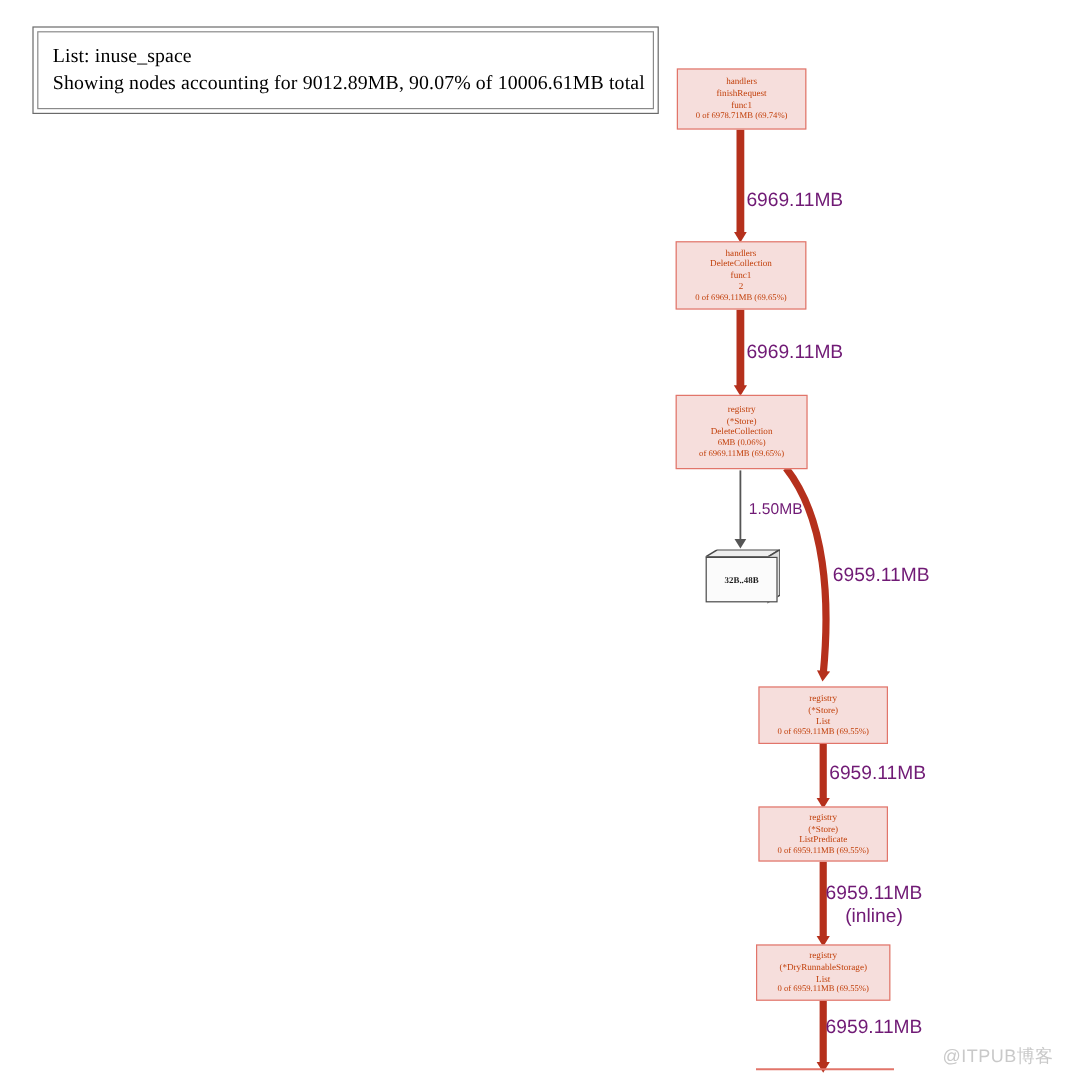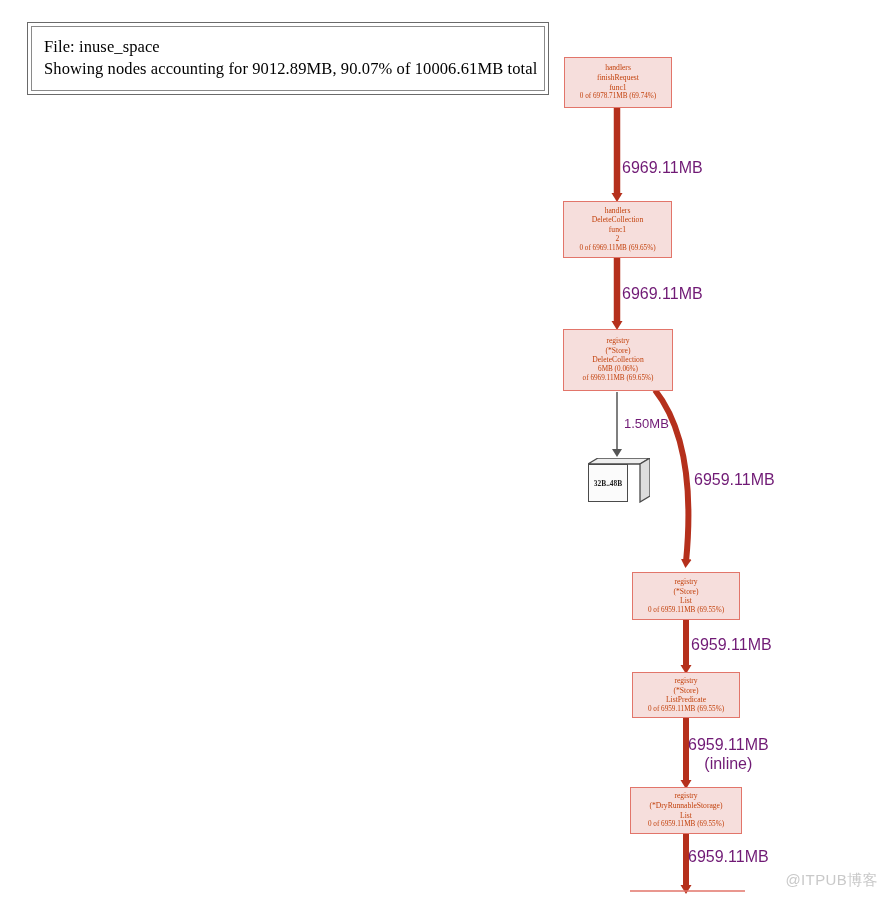--- a/index.html
+++ b/index.html
@@ -85,21 +85,21 @@
     position: absolute;
     left: 588px;
     top: 458px;
     width: 62px;
     height: 46px;
   }
   #tag-node .box-face {
     position: absolute;
     left: 0;
     top: 6px;
-    width: 40px;
+    width: 60px;
     height: 38px;
     box-sizing: border-box;
     background: #fbfbfb;
     border: 1.3px solid #4a4a4a;
     display: flex;
     align-items: center;
     justify-content: center;
     font-size: 7.4px;
     font-family: "Liberation Serif", "DejaVu Serif", serif;
     color: #1b1b1b;
@@ -141,21 +141,21 @@
     letter-spacing: 0.4px;
     user-select: none;
     text-align: right;
   }
 </style>
 </head>
 <body>
 
 <div id="legend-box">
   <div id="legend-inner">
-    <div class="line">File: inuse_space</div>
+    <div class="line">List: inuse_space</div>
     <div class="line">Showing nodes accounting for 9012.89MB, 90.07% of 10006.61MB total</div>
   </div>
 </div>
 
 <div id="graph">
 
   <svg id="edge-layer" viewBox="0 0 890 902" width="890" height="902" xmlns="http://www.w3.org/2000/svg">
     <defs>
       <marker id="arrow-hot" markerWidth="9" markerHeight="9" refX="2.2" refY="4.5" orient="auto" markerUnits="strokeWidth">
         <path d="M0,0.6 L0,8.4 L5.4,4.5 z" fill="#b5301c"></path>

